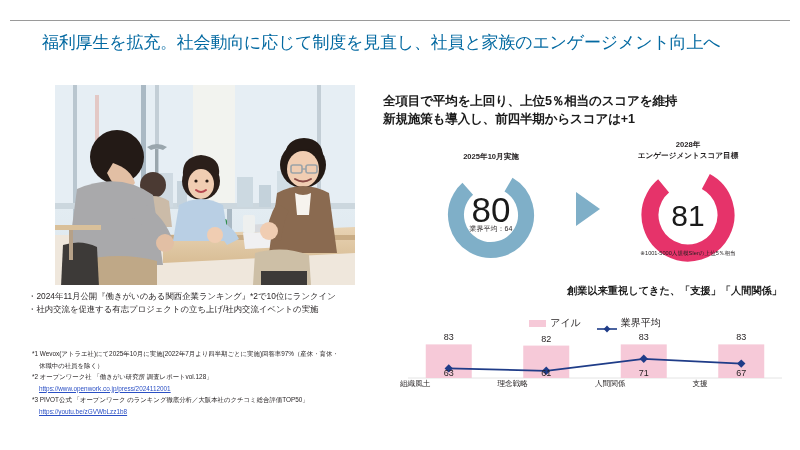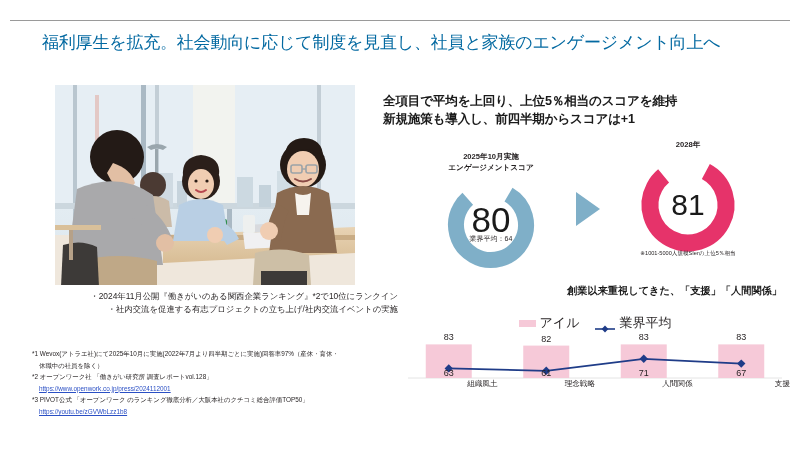--- a/index.html
+++ b/index.html
@@ -31,21 +31,21 @@
   
   #photo-frame{
     position:absolute;left:55px;top:85px;width:300px;height:200px;
     overflow:hidden;background:#cfd9e0;
   }
   #photo-frame svg{display:block;}
   #bullet-list{
     position:absolute;left:28px;top:290px;width:370px;
   }
   #bullet-list .bullet{
-    font-size:8.4px;line-height:13.2px;color:#231f20;white-space:nowrap;text-align:right;
+    font-size:8.4px;line-height:13.2px;color:#231f20;white-space:nowrap;
   }
   #footnotes{
     position:absolute;left:32px;top:348px;width:380px;
   }
   #footnotes .fn{
     font-size:6.4px;line-height:11.6px;color:#231f20;white-space:nowrap;
   }
   #footnotes .fn .indent{display:inline-block;width:7px;}
   #footnotes .link{
     color:#2a4fc4;text-decoration:underline;
@@ -82,32 +82,32 @@
   #chart-caption{
     position:absolute;left:392px;top:284px;width:390px;
     font-size:10.2px;font-weight:700;line-height:14.5px;color:#1a1a1a;
     text-align:right;white-space:nowrap;
   }
   #chart-legend{
     position:absolute;left:400px;top:316px;width:390px;height:14px;
     display:flex;align-items:center;justify-content:center;gap:16px;
   }
   #chart-legend .legend-item{display:flex;align-items:center;gap:4px;}
-  #chart-legend .legend-label{font-size:13px;color:#231f20;white-space:nowrap;font-family:Liberation Mono, monospace;}
+  #chart-legend .legend-label{font-size:10px;color:#231f20;white-space:nowrap;font-family:Liberation Mono, monospace;}
   .swatch-bar{width:17px;height:7px;background:#f6c9d8;display:block;}
   .swatch-line{width:20px;height:8px;display:block;}
   #bar-chart{
     position:absolute;left:400px;top:328px;width:390px;height:66px;
   }
   #chart-xlabels{
     position:absolute;left:400px;top:379px;width:390px;
     display:flex;
   }
   #chart-xlabels .xlabel{
-    flex:1;text-align:right;font-size:7.6px;color:#231f20;white-space:nowrap;
+    flex:1;text-align:left;font-size:7.6px;color:#231f20;white-space:nowrap;
   }
 </style>
 </head>
 <body>
 
 <div id="slide-header">
   <div class="rule"></div>
 </div>
 
 <div id="main-heading">福利厚生を拡充。社会動向に応じて制度を見直し、社員と家族のエンゲージメント向上へ</div>
@@ -217,21 +217,20 @@
 </div>
 
 <div id="right-lead">
   <div>全項目で平均を上回り、上位5％相当のスコアを維持</div>
   <div>新規施策も導入し、前四半期からスコアは+1</div>
 </div>
 
 <div class="donut-block" id="donut-left">
   <div class="donut-caption">
     <div>2025年10月実施</div>
-    <div>エンゲージメントスコア</div>
   </div>
   <div class="donut-wrap" style="width:96px;height:96px;margin-top:4px;">
     <svg width="96" height="96" viewBox="0 0 96 96">
       <circle cx="48" cy="48" r="35" fill="none" stroke="#ffffff" stroke-width="16"></circle>
       <circle id="arc-left" cx="48" cy="48" r="35" fill="none" stroke="#7FAFC8" stroke-width="16" stroke-dasharray="175.9 44.0" transform="rotate(-60 48 48)"></circle>
     </svg>
     <div class="donut-center">
       <div class="donut-value">80</div>
       <div class="donut-sub">業界平均：64</div>
     </div>
@@ -240,20 +239,21 @@
 
 <div id="transition-arrow">
   <svg width="24" height="34" viewBox="0 0 24 34">
     <polygon points="0,0 24,17 0,34" fill="#7FAFC8"></polygon>
   </svg>
 </div>
 
 <div class="donut-block" id="donut-right">
   <div class="donut-caption">
     <div>2028年</div>
+    <div>エンゲージメントスコア目標</div>
   </div>
   <div class="donut-wrap" style="width:104px;height:104px;margin-top:2px;">
     <svg width="104" height="104" viewBox="0 0 104 104">
       <circle cx="52" cy="52" r="38" fill="none" stroke="#ffffff" stroke-width="17"></circle>
       <circle id="arc-right" cx="52" cy="52" r="38" fill="none" stroke="#E6336A" stroke-width="17" stroke-dasharray="193.4 45.4" transform="rotate(-62 52 52)"></circle>
     </svg>
     <div class="donut-center">
       <div class="donut-value">81</div>
     </div>
   </div>

